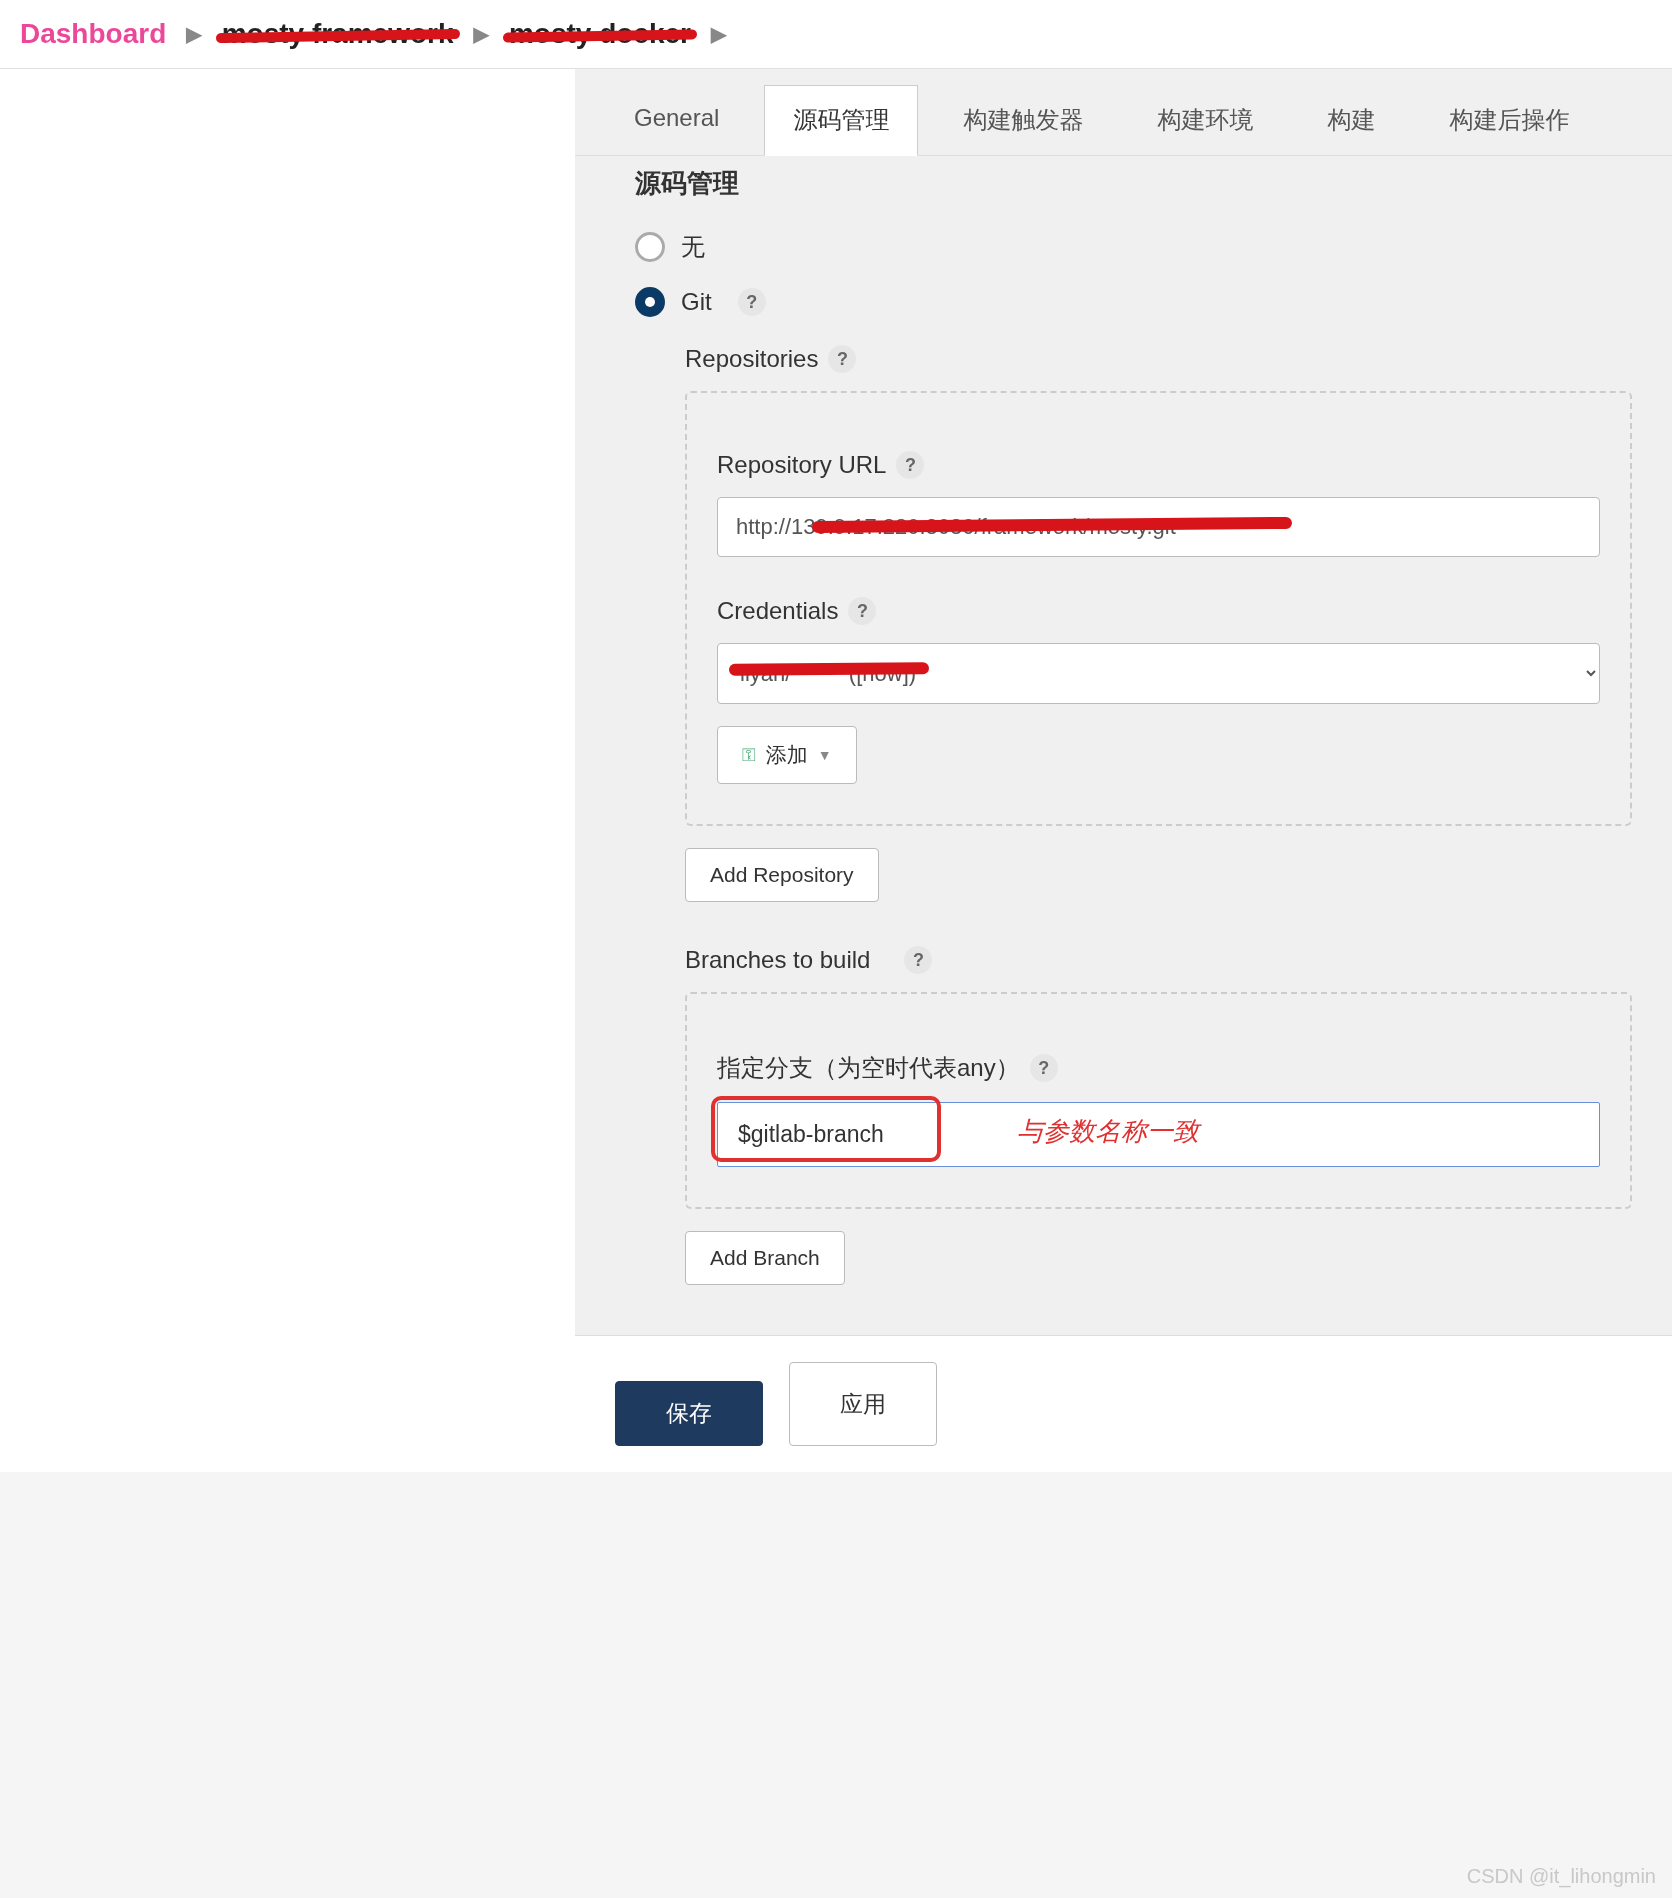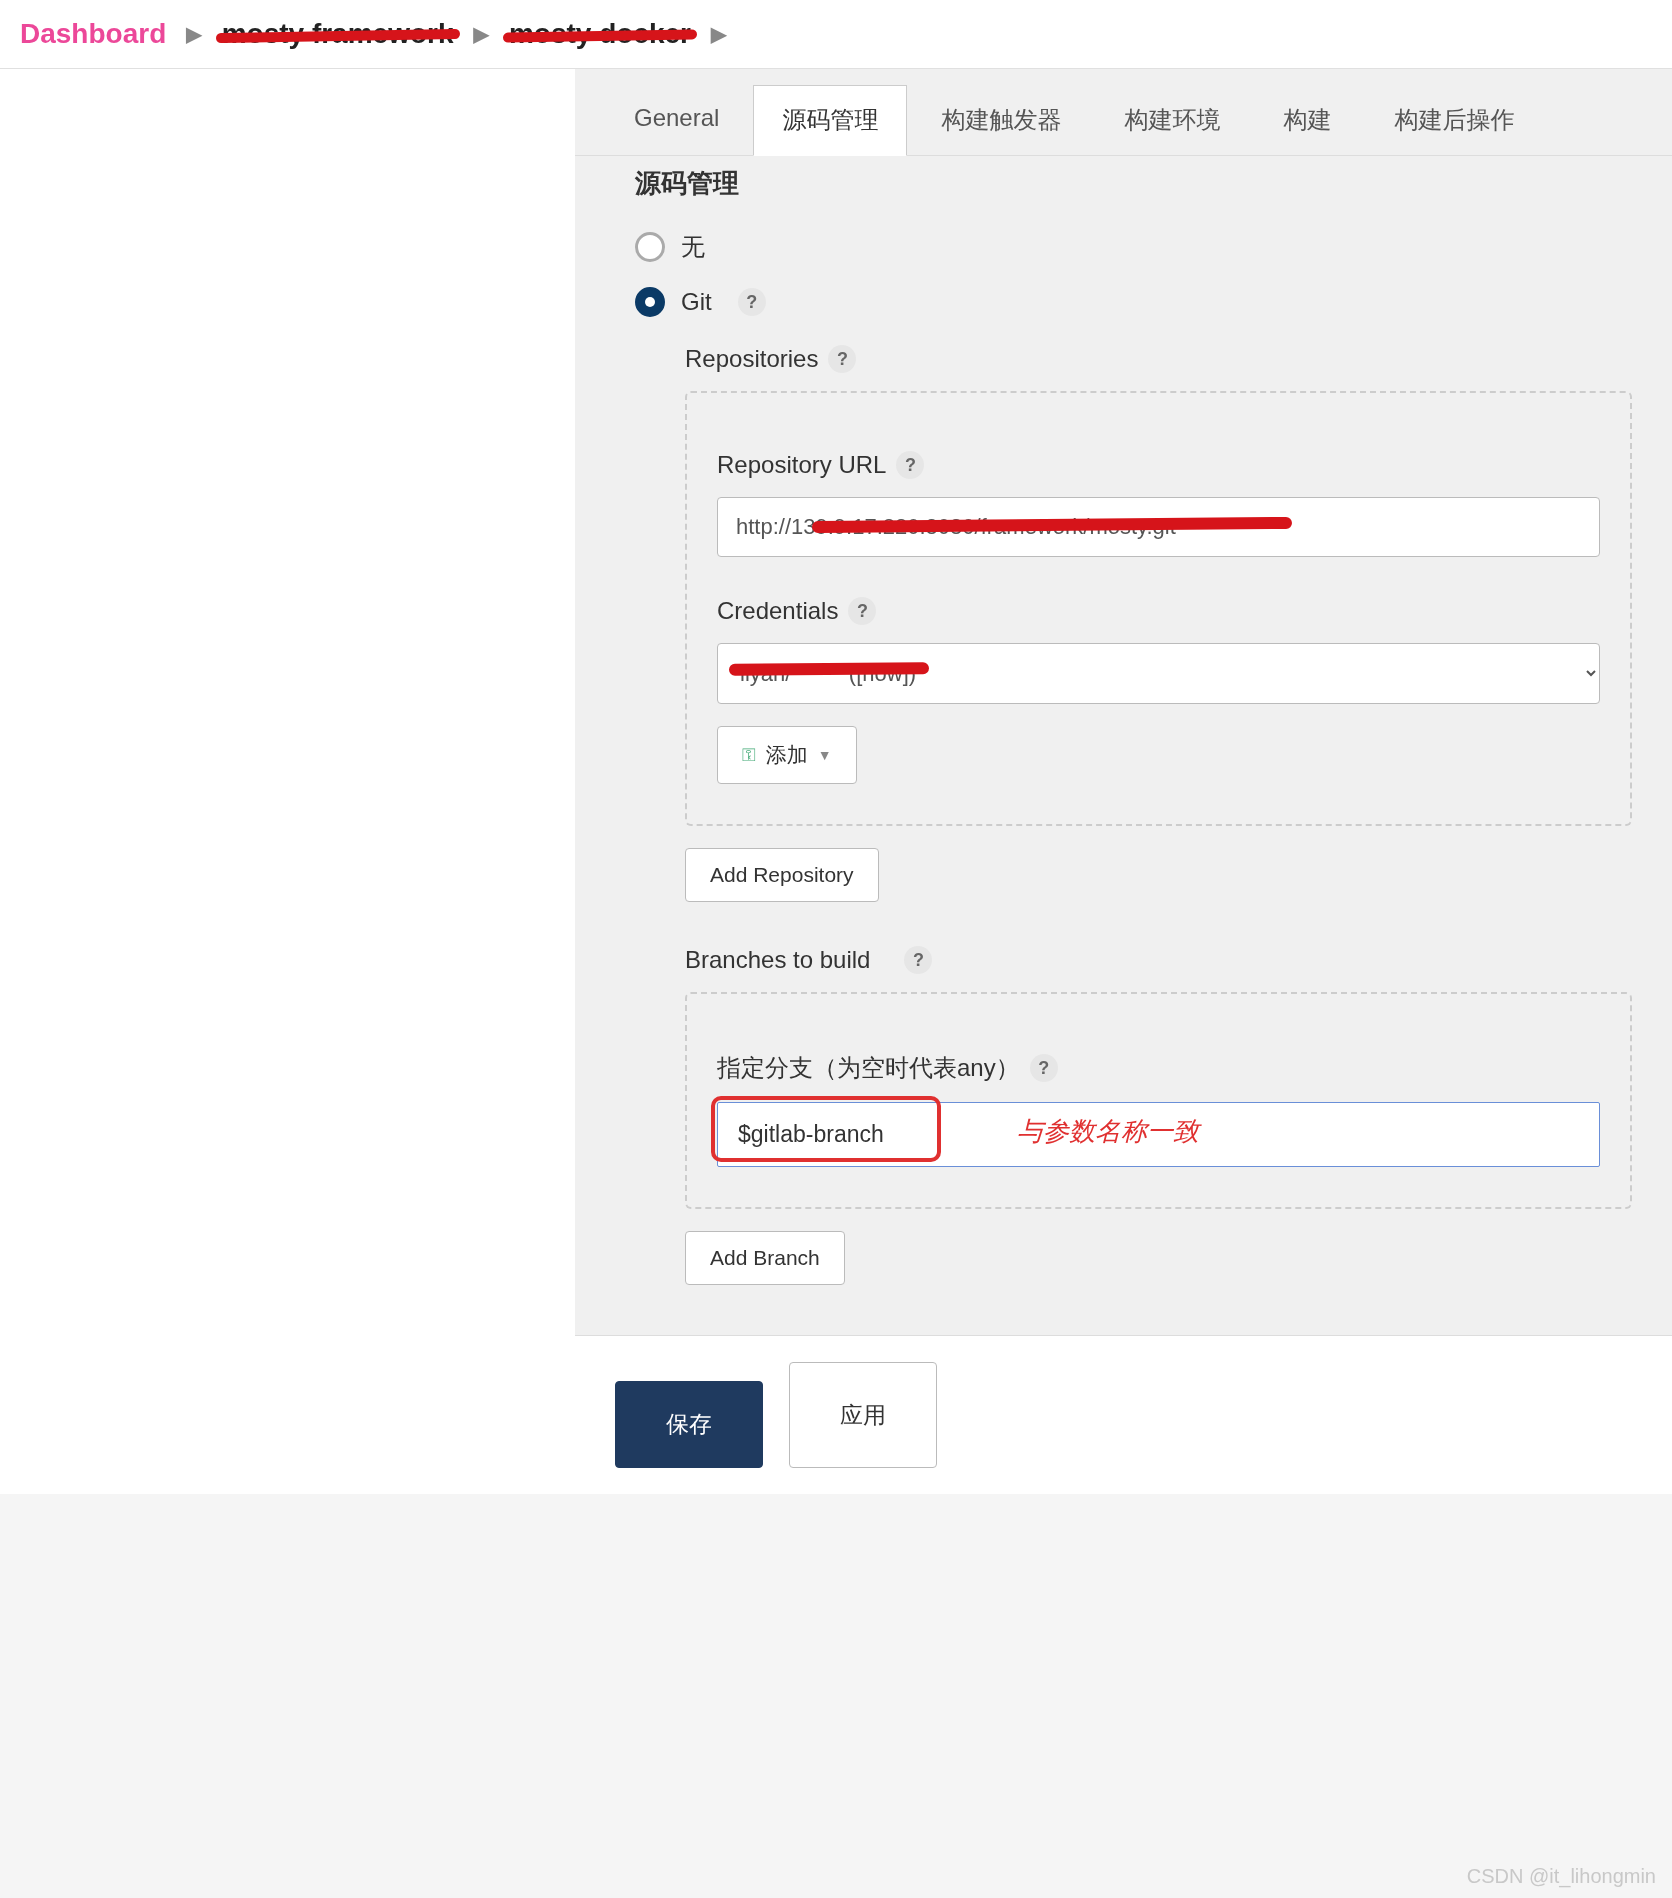--- a/index.html
+++ b/index.html
@@ -8,21 +8,21 @@
     .breadcrumb { background: #fff; padding: 18px 20px; border-bottom: 1px solid #e0e0e0; font-size: 28px; font-weight: bold; color: #333; display: flex; align-items: center; gap: 20px; }
     .breadcrumb a { color: #ec4899; text-decoration: none; }
     .breadcrumb .chevron { color: #888; font-size: 20px; }
     .redacted-bc { display: inline-block; position: relative; color: #222; }
     .redacted-bc::after { content: ""; position: absolute; left: -6px; right: -6px; top: 40%; height: 10px; background: #d6141a; border-radius: 6px; transform: rotate(-1deg); }
 
     .main-wrap { display: flex; }
     .left-gutter { width: 575px; flex-shrink: 0; background: #fff; }
     .content { flex: 1; background: #f0f0f0; padding-top: 0; }
 
-    .tabs { display: flex; background: #f0f0f0; border-bottom: 1px solid #ddd; padding-left: 30px; gap: 5px; padding-top: 16px; }
+    .tabs { display: flex; background: #f0f0f0; border-bottom: 1px solid #ddd; padding-left: 30px; gap: 16px; padding-top: 16px; }
     .tab { padding: 18px 28px; color: #555; font-size: 24px; cursor: pointer; border: 1px solid transparent; }
     .tab.active { background: #fff; border: 1px solid #ccc; border-bottom-color: #fff; margin-bottom: -1px; color: #333; font-weight: 500; }
 
     .section { padding: 10px 40px 30px 40px; }
     .section-title { font-size: 26px; font-weight: bold; color: #333; margin-bottom: 30px; padding-left: 20px; }
 
     .radio-row { display: flex; align-items: center; gap: 16px; margin: 24px 0 24px 20px; font-size: 24px; }
     .radio-circle { width: 30px; height: 30px; border-radius: 50%; border: 3px solid #aaa; background: #fff; display: inline-flex; align-items: center; justify-content: center; }
     .radio-circle.checked { border-color: #0b3a66; background: #0b3a66; }
     .radio-circle.checked::after { content: ""; width: 10px; height: 10px; background: #fff; border-radius: 50%; }
@@ -34,21 +34,21 @@
 
     .dashed-box { border: 2px dashed #ccc; border-radius: 6px; padding: 30px 30px 40px 30px; margin-bottom: 22px; }
 
     .text-input { width: 100%; padding: 16px 18px; font-size: 22px; border: 1px solid #bbb; border-radius: 4px; background: #fff; color: #555; }
     .select-input { width: 100%; padding: 16px 18px; font-size: 22px; border: 1px solid #bbb; border-radius: 4px; background: #fff; color: #555; }
 
     .redact-wrap { position: relative; display: inline-block; width: 100%; }
     .redact-stroke { position: absolute; height: 12px; background: #d6141a; border-radius: 8px; transform: rotate(-0.5deg); pointer-events: none; }
 
     .btn { padding: 14px 24px; font-size: 21px; border: 1px solid #bbb; border-radius: 4px; background: #fff; cursor: pointer; color: #333; display: inline-flex; align-items: center; gap: 10px; }
-    .btn-primary { background: #1f3a5f; color: #fff; border-color: #1f3a5f; padding: 27px 50px; font-size: 23px; margin-top: 19px; }
+    .btn-primary { background: #1f3a5f; color: #fff; border-color: #1f3a5f; padding: 16px 50px; font-size: 23px; margin-top: 19px; }
     .btn-secondary { background: #fff; color: #333; padding: 20px 50px; font-size: 23px; }
     .key-icon { font-size: 18px; color: #4a7; }
     .caret-down { font-size: 14px; color: #888; }
 
     .branch-input-wrap { position: relative; }
     .branch-input { width: 100%; padding: 18px 20px; font-size: 23px; border: 1px solid #6a8fd8; border-radius: 2px; background: #fff; color: #333; }
     .highlight-box { position: absolute; left: -6px; top: -6px; width: 230px; height: 66px; border: 4px solid #e03030; border-radius: 10px; pointer-events: none; }
     .annotation { position: absolute; left: 300px; top: 12px; color: #e03030; font-size: 26px; pointer-events: none; font-style: italic; }
 
     .footer-bar { background: #fff; border-top: 1px solid #ddd; padding: 26px 40px; display: flex; gap: 26px; margin-top: 20px; }

